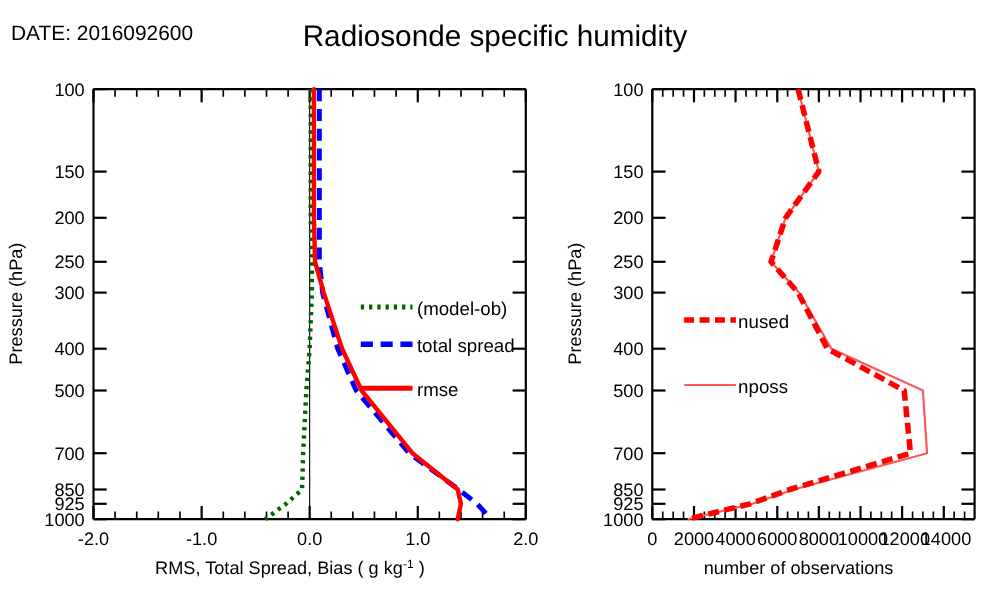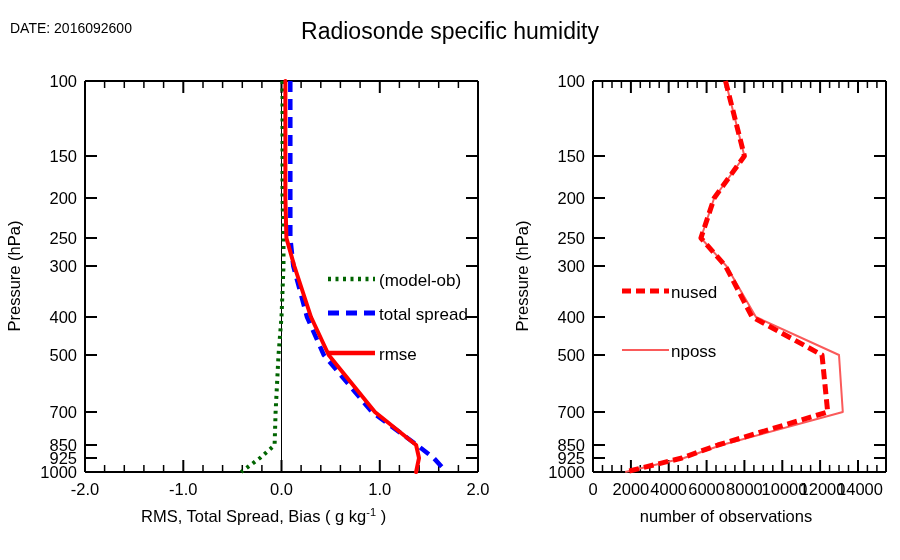--- a/index.html
+++ b/index.html
@@ -18,30 +18,30 @@
   #figure {
     position: absolute;
     left: 0; top: 0;
     width: 900px;
     height: 560px;
   }
   .date-label {
     position: absolute;
     left: 10px;
     top: 20px;
-    font-size: 14px;
+    font-size: 19px;
     white-space: nowrap;
   }
   .fig-title {
     position: absolute;
     left: 0;
     top: 18px;
     width: 900px;
     text-align: center;
-    font-size: 23px;
+    font-size: 27px;
     white-space: nowrap;
   }
   svg { display: block; }
   text { font-family: "Liberation Sans", sans-serif; fill: #000; }
   .tick-label { font-size: 16.5px; }
   .axis-title { font-size: 16.5px; }
   .legend-label { font-size: 17px; }
   .sup { font-size: 11px; }
 </style>
 </head>

